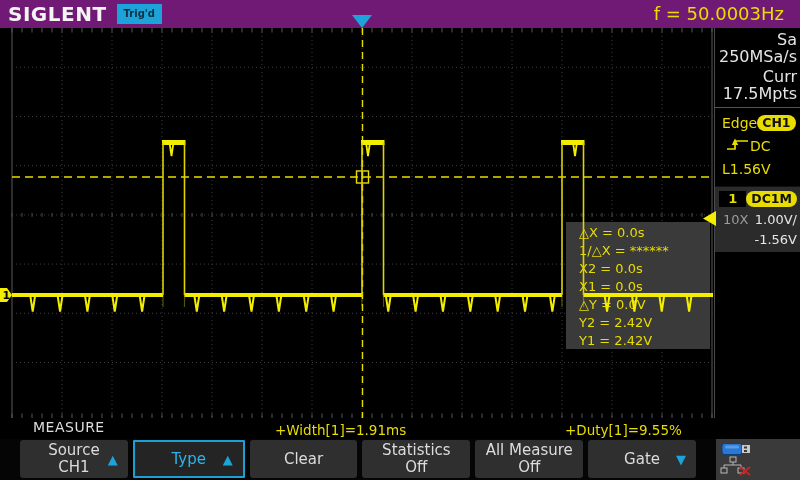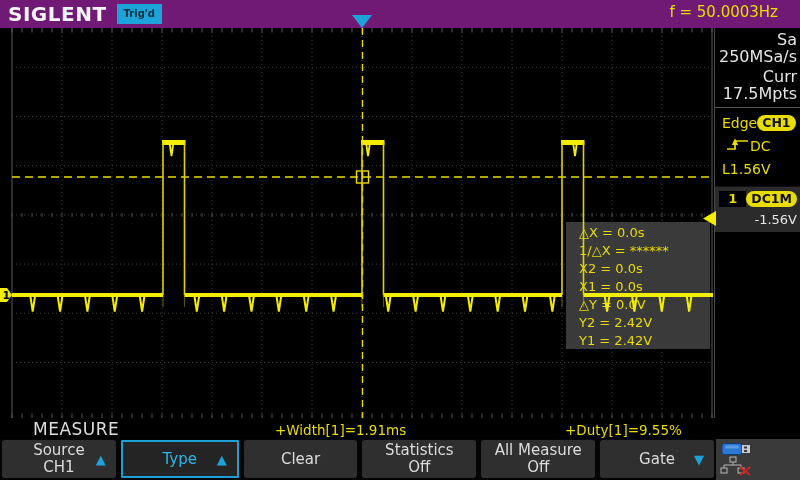--- a/index.html
+++ b/index.html
@@ -6,21 +6,21 @@
   *{box-sizing:border-box;}
   .screen{position:relative;width:800px;height:480px;background:#000;overflow:hidden;
           font-family:"DejaVu Sans","Liberation Sans",sans-serif;}
   
   .topbar{position:absolute;left:0;top:0;width:800px;height:28px;background:#701a75;
           display:flex;align-items:center;}
   .logo{color:#f4f4f4;font-weight:bold;font-size:20px;letter-spacing:.5px;margin-left:8px;}
   .trig-badge{margin-left:10px;background:#1ca3d9;color:#10303f;font-size:10px;font-weight:bold;
           padding:1px 7px 2px;line-height:17px;}
   .timebase{margin-left:12px;color:#d4d4d4;font-size:14.5px;}
-  .freq-counter{position:absolute;right:22px;top:3px;color:#e9dd00;font-size:15px;}
+  .freq-counter{position:absolute;right:16px;top:3px;color:#e9dd00;font-size:18px;}
   
   .gridsvg,.wavesvg{position:absolute;left:0;top:28px;}
   .wavesvg{z-index:3;}
   .cursor-box{position:absolute;left:566px;top:222px;width:144px;height:127px;z-index:2;
           background:rgba(62,62,62,.93);color:#e9dd00;font-size:13px;line-height:18px;
           padding:2px 0 0 13px;}
   .trig-pos{position:absolute;left:352px;top:15px;width:0;height:0;z-index:4;
           border-left:10px solid transparent;border-right:10px solid transparent;
           border-top:13px solid #1ca3d9;}
   
@@ -33,26 +33,26 @@
   .badge{background:#e9dd00;color:#111;font-weight:bold;font-size:12.5px;border-radius:8px;
           padding:0 5px;line-height:16px;}
   .chanbox{margin-top:2px;background:#2b2b2b;padding:2px 0 3px;border-top:1px solid #101010;}
   .crow{display:flex;justify-content:space-between;align-items:center;height:20px;
           font-size:13px;padding:0 3px 0 4px;}
   .ch-num{background:#000;color:#e9dd00;font-weight:bold;width:30px;text-align:center;
           line-height:16px;font-size:13px;}
   .white{color:#e6e6e6;} .gray{color:#9c9c9c;}
   
   .measurebar{position:absolute;left:0;top:418px;width:716px;height:21px;background:#000;}
-  .measure-title{position:absolute;left:33px;top:1px;color:#dedede;font-size:17px;
+  .measure-title{position:absolute;left:33px;top:1px;color:#dedede;font-size:14px;
           font-weight:normal;letter-spacing:.5px;}
   .mitem{position:absolute;top:4px;color:#e9dd00;font-size:13.5px;white-space:pre;}
   
   .menubar{position:absolute;left:0;top:439px;width:716px;height:41px;background:#050505;
-          display:flex;gap:5px;padding:1px 2px 2px;}
+          display:flex;gap:5px;padding:1px 20px 2px;}
   .mbtn{flex:1;background:#2f2f2f;border-radius:3px;position:relative;color:#dcdcdc;
           display:flex;flex-direction:column;align-items:center;justify-content:center;
           font-size:15px;line-height:17px;cursor:pointer;}
   .mbtn.active{background:#242424;border:2px solid #1d9fd4;color:#2db4e8;border-radius:1px;}
   .arrow{position:absolute;right:10px;top:50%;transform:translateY(-50%);
           color:#1ca3d9;font-size:13px;}
   .statuscell{position:absolute;left:716px;top:439px;width:84px;height:41px;background:#3a3a3a;}
 </style>
 </head>
 <body>
@@ -392,20 +392,24 @@
         <span>L</span>
         <span style="margin-right:2px;">1.56V</span>
       </div>
     </div>
 
     <div class="chanbox">
       <div class="crow">
         <span class="ch-num">1</span>
         <span class="badge">DC1M</span>
       </div>
+      <div class="crow">
+        <span class="gray" style="margin-left:4px;">10X</span>
+        <span class="white">1.00V/</span>
+      </div>
       <div class="crow" style="justify-content:flex-end;">
         <span class="white">-1.56V</span>
       </div>
     </div>
   </div>
 
   <div class="measurebar">
     <span class="measure-title">MEASURE</span>
       <span class="mitem" style="left: 275px;">+Width[1]=1.91ms</span>
       <span class="mitem" style="left: 565px;">+Duty[1]=9.55%</span>

